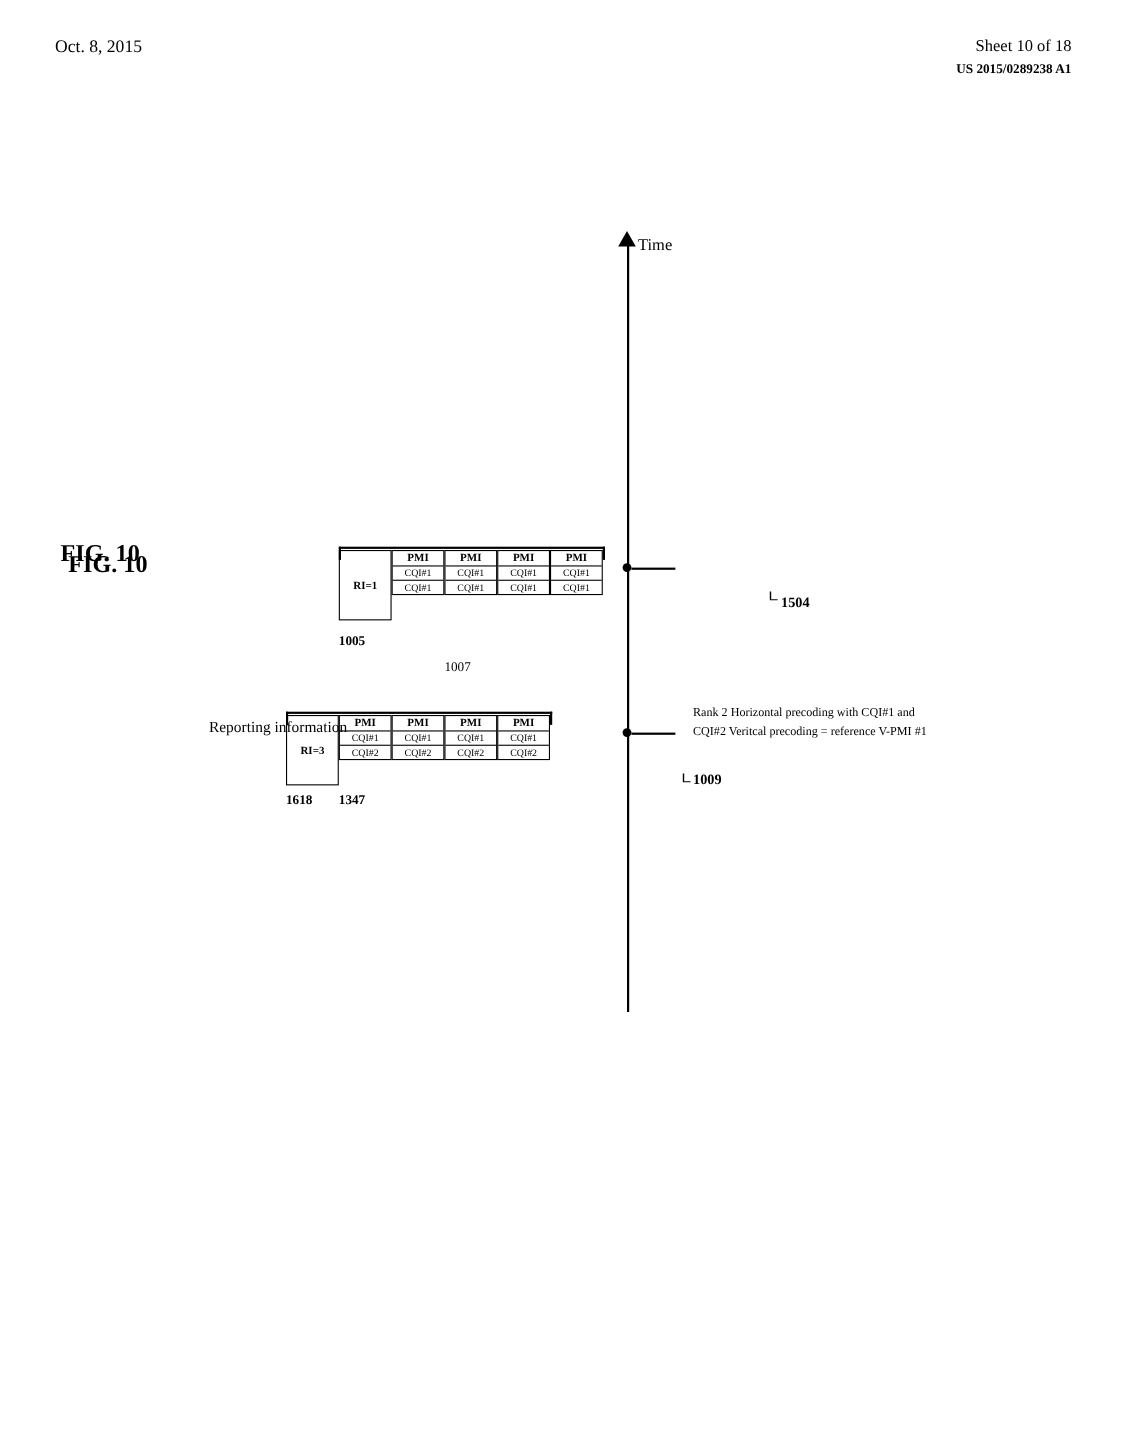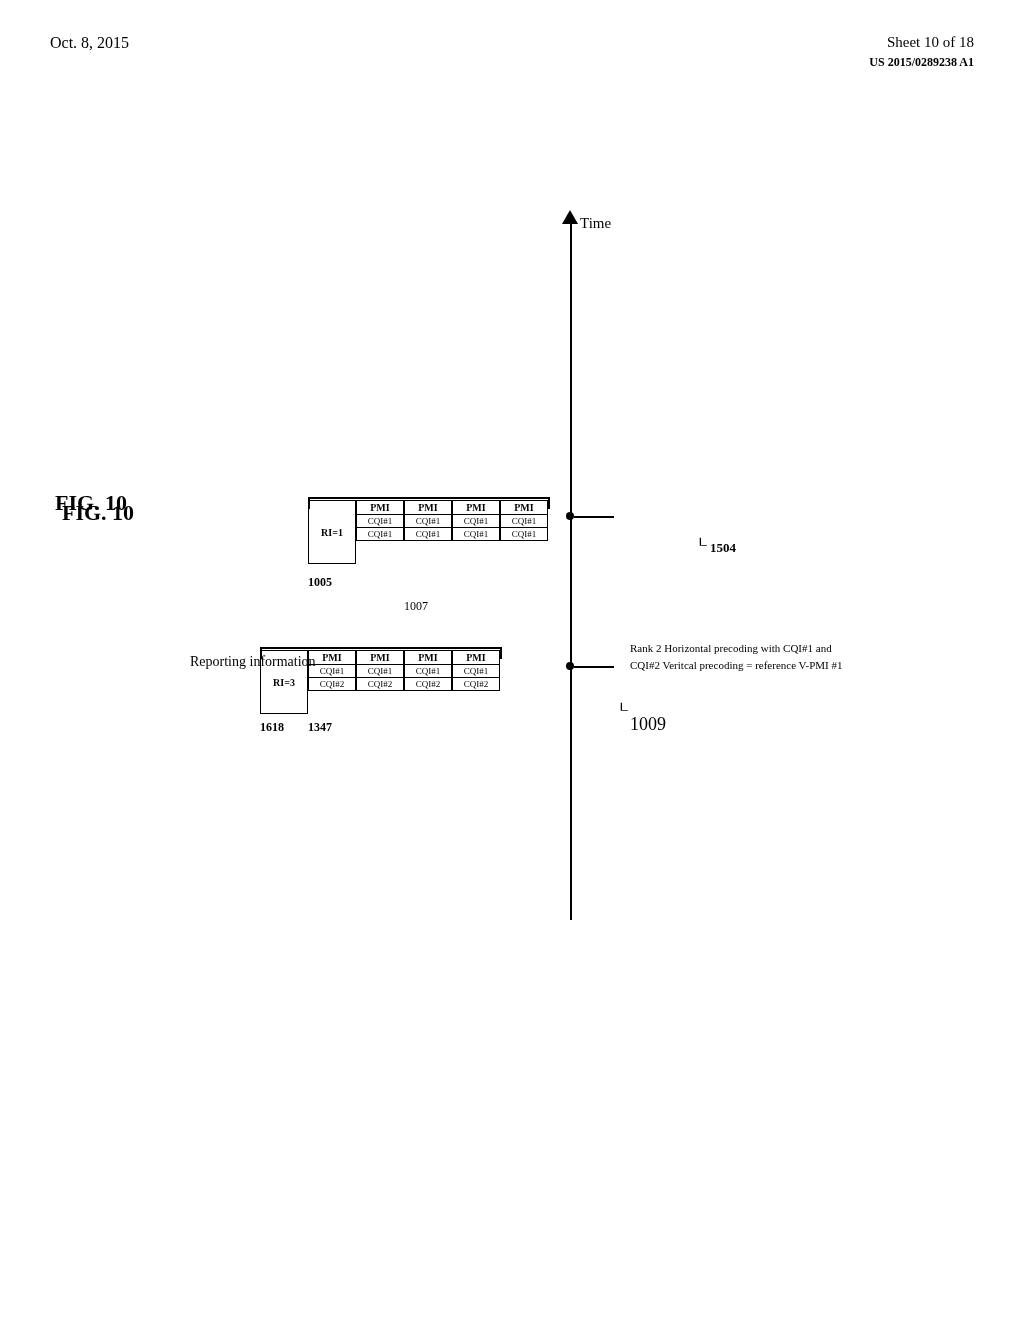--- a/index.html
+++ b/index.html
@@ -203,21 +203,21 @@
   <div class="dot" style="position:absolute; left:366px; top:502px;"></div>
 
   <div style="position:absolute; left:374px; top:356px; width:40px; height:1.5px; background:#000;"></div>
 
   <div style="position:absolute; left:374px; top:506px; width:40px; height:1.5px; background:#000;"></div>
 
   <div style="position:absolute; left:414px; top:480px; font-size:11px; line-height:1.5; max-width:350px;margin-left:16px;">
     <span style="white-space:pre-line;">Rank 2 Horizontal precoding with CQI#1 and
 CQI#2 Veritcal precoding = reference V-PMI #1</span>
   </div>
-  <div style="position:absolute; left:430px; top:554px; font-size:18px; font-weight:normal;">
+  <div style="position:absolute; left:430px; top:541px; font-size:13px; font-weight:bold;">
     <span>1009</span>
   </div>
 
   <div style="position:absolute; left:415px; top:540px; font-size:18px; color:#000; transform: scaleY(0.7);">└</div>
 
   <div style="position:absolute; left:510px; top:380px; font-size:13px; font-weight:bold;">
     <span>1504</span>
   </div>
 
   <div style="position:absolute; left:494px; top:375px; font-size:18px; color:#000; transform: scaleY(0.7);">└</div>

